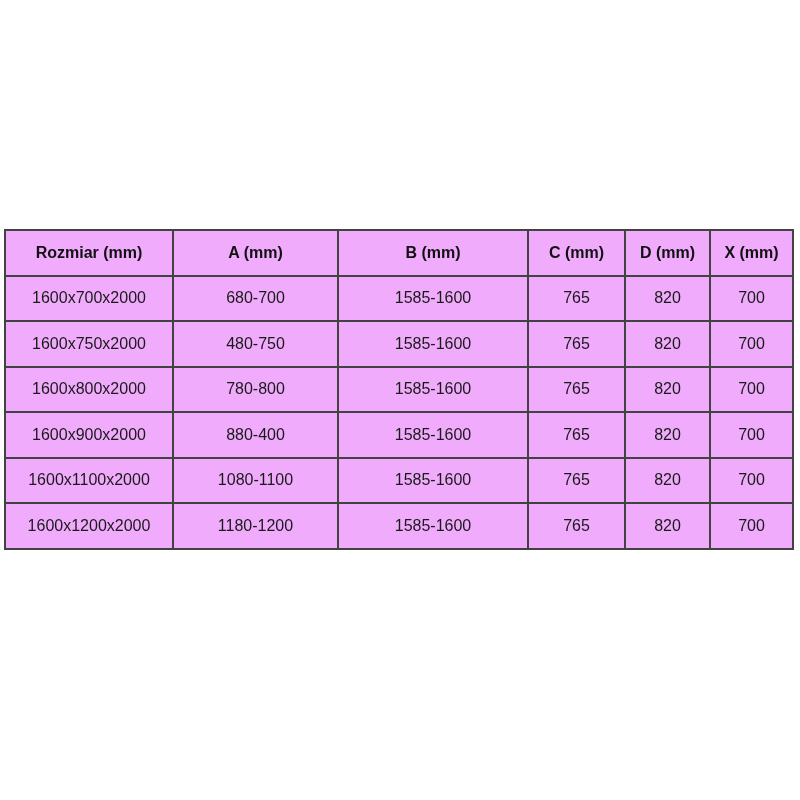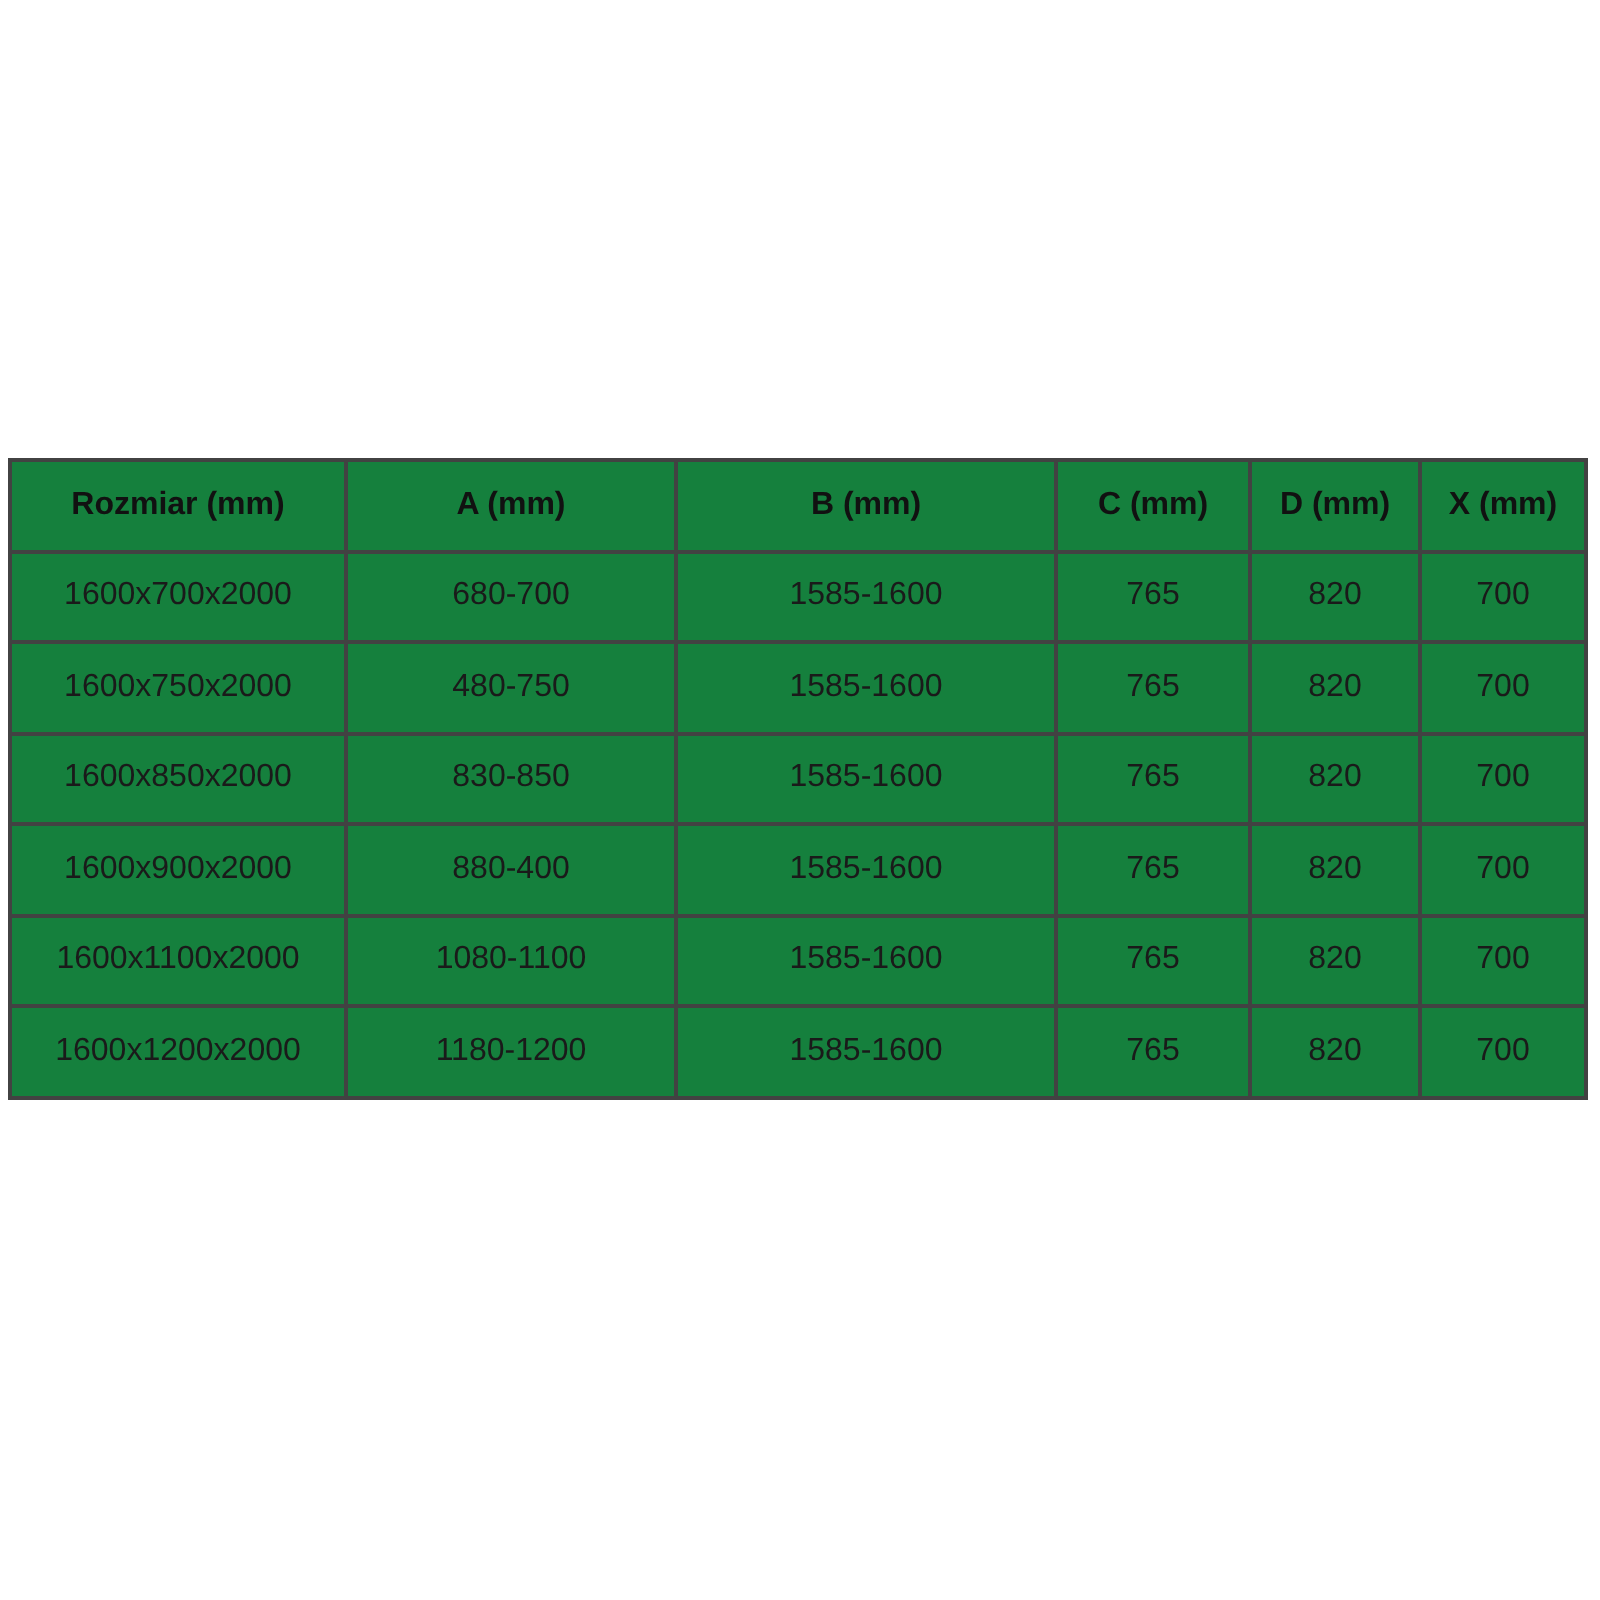--- a/index.html
+++ b/index.html
@@ -25,21 +25,21 @@
   }
   .spec-table th,
   .spec-table td {
     border: 2px solid #424242;
     text-align: center;
     vertical-align: middle;
     height: 35.5px;
     padding: 4px 2px;
     font-size: 16px;
     line-height: 1;
-    background: #15803d;
+    background: #f0abfc;
     overflow: hidden;
     white-space: nowrap;
   }
   .spec-table th {
     font-weight: bold;
     color: #111111;
   }
 </style>
 </head>
 <body>
@@ -75,22 +75,22 @@
         </tr>
         <tr>
           <td>1600x750x2000</td>
           <td>480-750</td>
           <td>1585-1600</td>
           <td>765</td>
           <td>820</td>
           <td>700</td>
         </tr>
         <tr>
-          <td>1600x850x2000</td>
-          <td>830-850</td>
+          <td>1600x800x2000</td>
+          <td>780-800</td>
           <td>1585-1600</td>
           <td>765</td>
           <td>820</td>
           <td>700</td>
         </tr>
         <tr>
           <td>1600x900x2000</td>
           <td>880-400</td>
           <td>1585-1600</td>
           <td>765</td>

